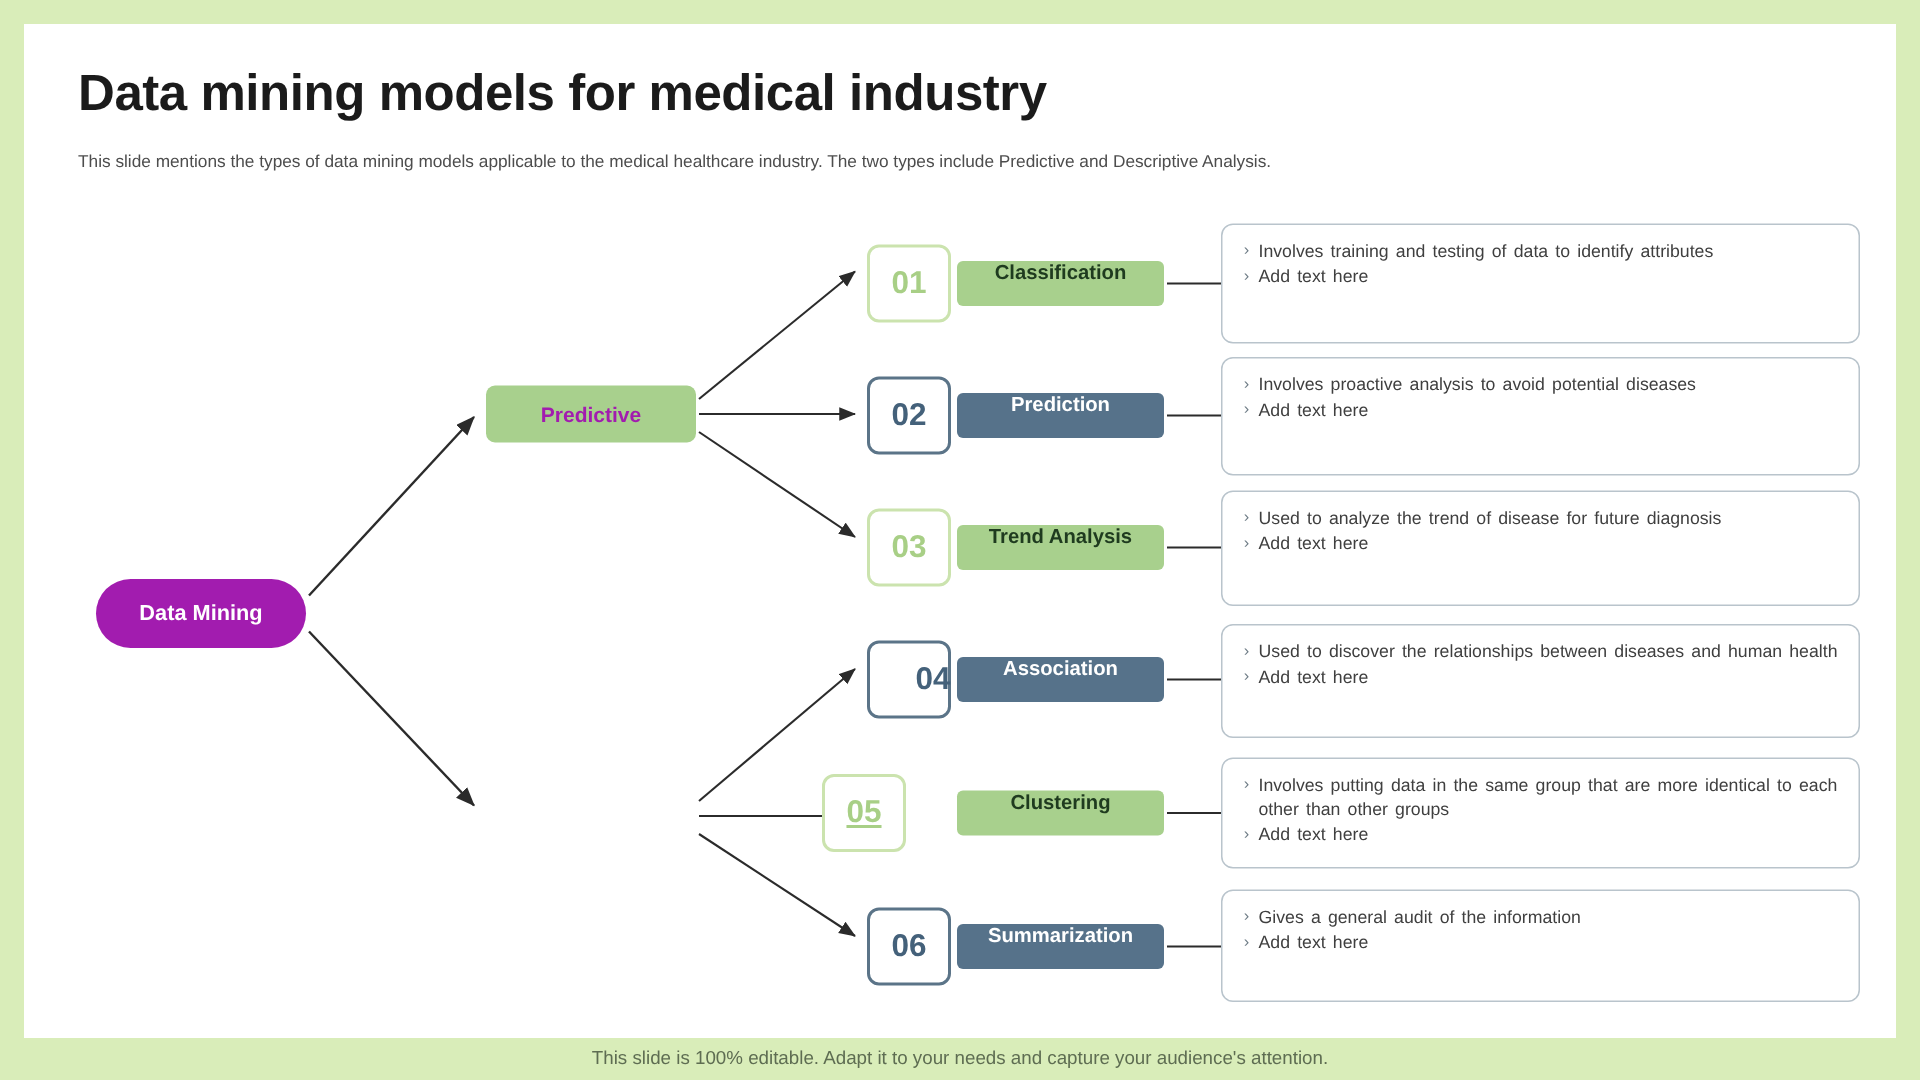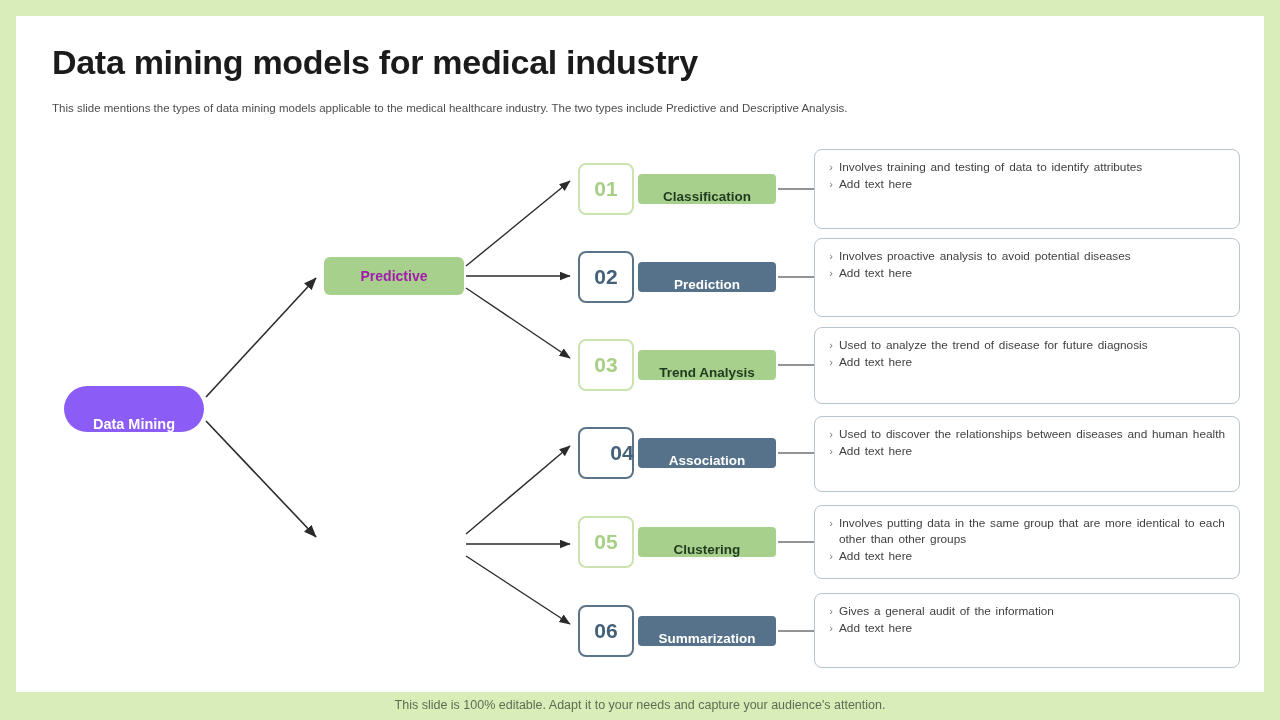--- a/index.html
+++ b/index.html
@@ -75,27 +75,27 @@
     height: 676px;
   }
 
   
   .root-node {
     position: absolute;
     left: 48px;
     top: 370px;
     width: 140px;
     height: 46px;
-    background: #8b5cf6;
+    background: #a21caf;
     border-radius: 23px;
     color: #ffffff;
     font-size: 14.5px;
     font-weight: bold;
     display: flex;
-    align-items: flex-end;
+    align-items: center;
     justify-content: center;
     box-sizing: border-box;
   }
 
   
   .branch-node {
     position: absolute;
     width: 140px;
     height: 38px;
     background: #a8d08d;
@@ -134,21 +134,21 @@
     color: #44617a;
   }
 
   
   .item-pill {
     position: absolute;
     width: 138px;
     height: 30px;
     border-radius: 4px;
     display: flex;
-    align-items: flex-end;
+    align-items: flex-start;
     justify-content: center;
     font-size: 13.5px;
     font-weight: bold;
     box-sizing: border-box;
   }
   .pill-green {
     background: #a8d08d;
     color: #1f3b1f;
   }
   .pill-blue {
@@ -298,21 +298,21 @@
         <div class="desc-line">
           <span class="chev">›</span>
           <span class="desc-text">Used to discover the relationships  between  diseases and human health</span>
         </div>
         <div class="desc-line">
           <span class="chev">›</span>
           <span class="desc-text">Add text here</span>
         </div>
       </div>
 
-      <div class="num-badge num-green" style="left:562px; top:500px;">
+      <div class="num-badge num-green" style="left:532px; top:500px;text-decoration:underline;">
         <span>05</span>
       </div>
       <div class="item-pill pill-green" style="left:622px; top:511px;">
         <span>Clustering</span>
       </div>
       <div class="desc-box" style="top:489px; height:74px;">
         <div class="desc-line">
           <span class="chev">›</span>
           <span class="desc-text">Involves  putting data in the same group that are more identical to each other than other groups</span>
         </div>

